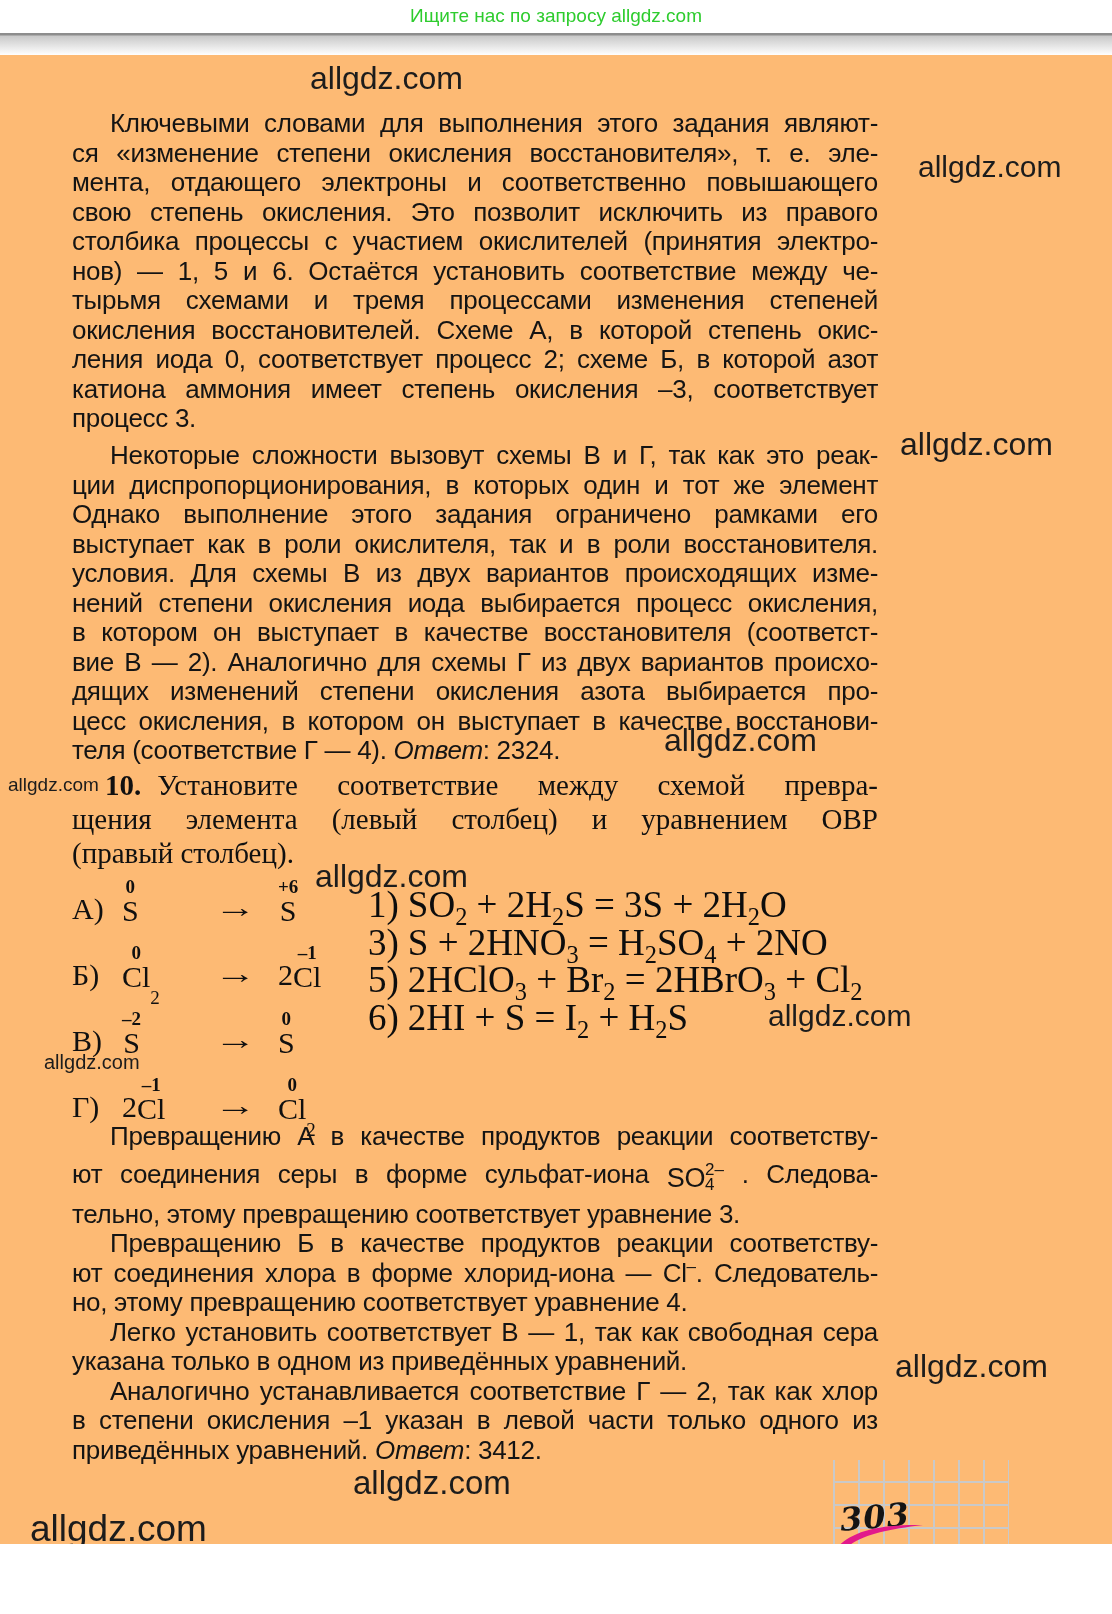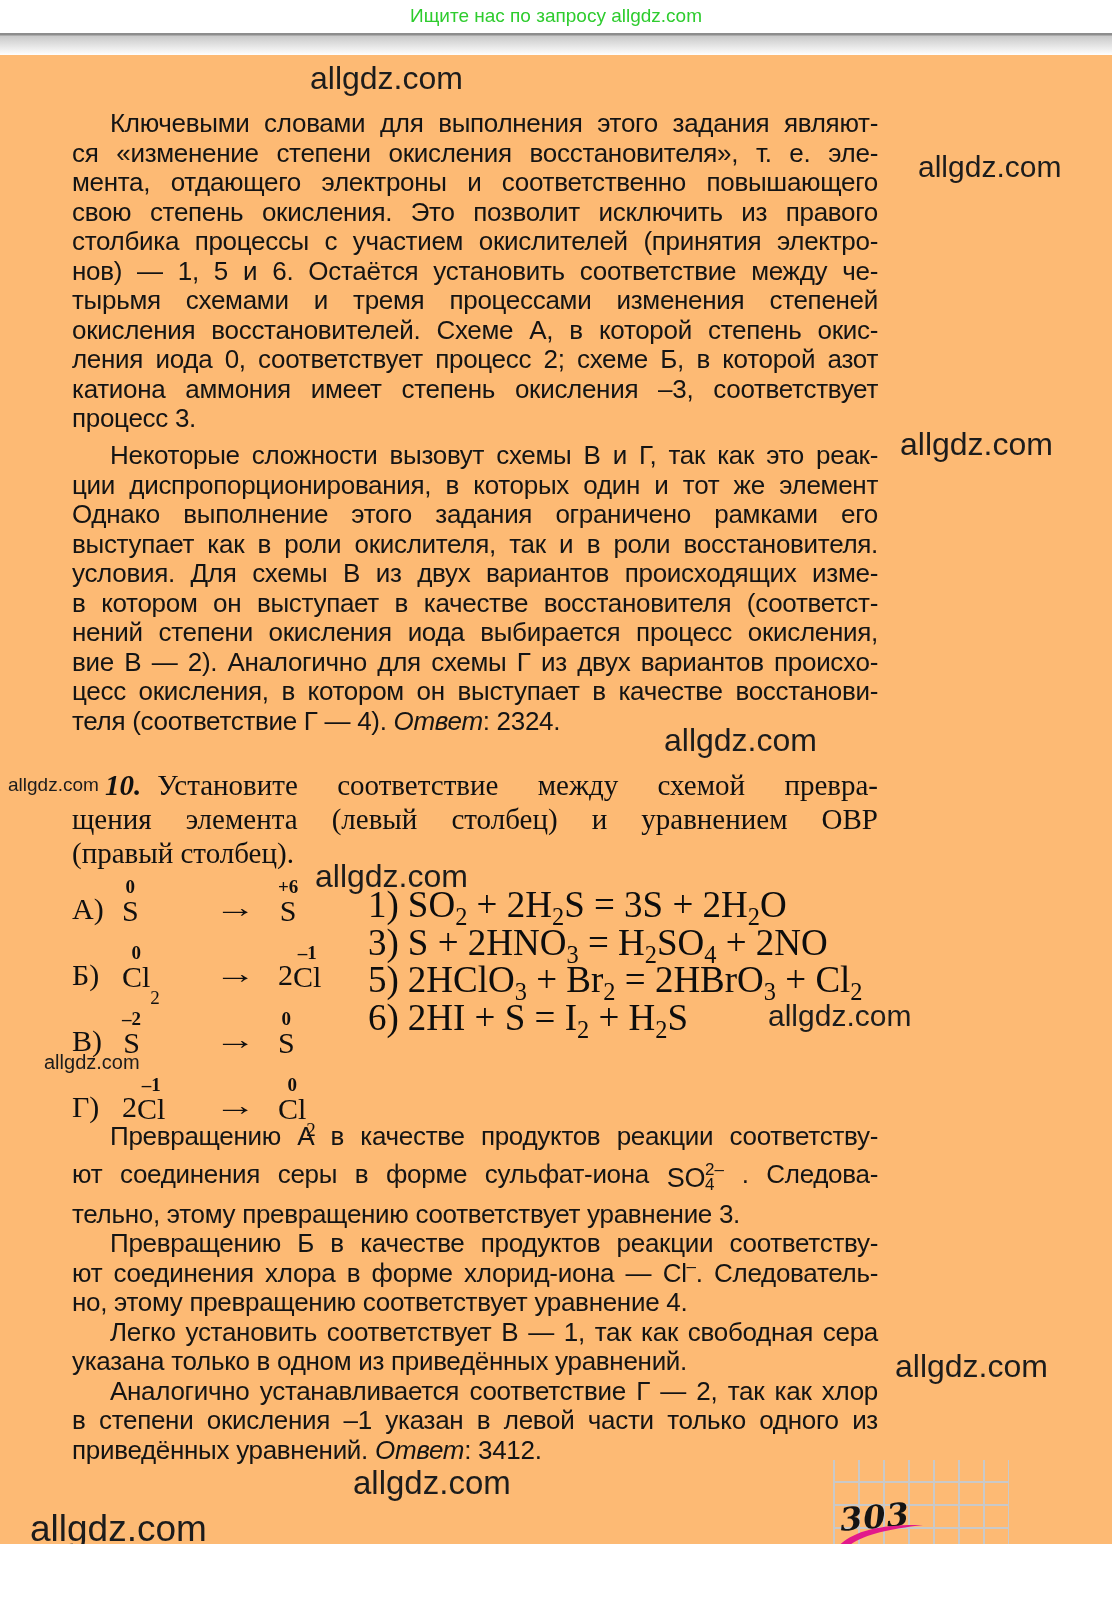--- a/index.html
+++ b/index.html
@@ -42,21 +42,21 @@
 
   
   .ion{display:inline-flex;align-items:center;vertical-align:-4px;}
   .ion .base{font-size:27px;}
   .ion .stk{display:inline-flex;flex-direction:column;font-size:17px;line-height:15px;
             letter-spacing:0;transform:translateY(-1px);}
 
   
   #problem{position:absolute;left:72px;top:768px;width:806px;
            font-family:"Liberation Serif",serif;font-size:29px;line-height:34px;color:#101010;}
-  .pnum{font-weight:bold;margin-left:33px;margin-right:16px;font-style:italic;}
+  .pnum{font-weight:bold;margin-left:33px;margin-right:16px;}
 
   
   #schemes{position:absolute;left:72px;top:860px;width:310px;
            font-family:"Liberation Serif",serif;font-size:30px;color:#101010;}
   .sch-row{display:flex;align-items:flex-end;height:66px;}
   .sch-label{width:50px;}
   .sch-side{display:inline-flex;align-items:flex-end;}
   .stk2{display:inline-flex;flex-direction:column;align-items:center;line-height:1;}
   .stk2 .ox{font-size:19px;font-weight:bold;letter-spacing:0;}
   .stk2 .el{font-size:30px;}
@@ -120,23 +120,24 @@
       <div class="tline">ления иода 0, соответствует процесс 2; схеме Б, в которой азот</div>
       <div class="tline">катиона аммония имеет степень окисления –3, соответствует</div>
       <div class="tline last">процесс 3.</div>
     </div>
   <div id="p2" class="sol">
       <div class="tline ind">Некоторые сложности вызовут схемы В и Г, так как это реак-</div>
       <div class="tline">ции диспропорционирования, в которых один и тот же элемент</div>
       <div class="tline">Однако выполнение этого задания ограничено рамками его</div>
       <div class="tline">выступает как в роли окислителя, так и в роли восстановителя.</div>
       <div class="tline">условия. Для схемы В из двух вариантов происходящих изме-</div>
+      <div class="tline">нений степени окисления иода выбирается процесс окисления,</div>
       <div class="tline">в котором он выступает в качестве восстановителя (соответст-</div>
-      <div class="tline">нений степени окисления иода выбирается процесс окисления,</div>
       <div class="tline">вие В — 2). Аналогично для схемы Г из двух вариантов происхо-</div>
+      <div class="tline">дящих изменений степени окисления азота выбирается про-</div>
       <div class="tline">цесс окисления, в котором он выступает в качестве восстанови-</div>
       <div class="tline last">теля (соответствие Г — 4). <span class="it">Ответ</span>: 2324.</div>
     </div>
 
   <div id="problem">
     <div class="tline ind-none" style="text-align:justify;text-align-last:justify;">
       <span class="pnum">10.</span><span id="problem-l1">Установите соответствие между схемой превра-</span>
     </div>
     <div id="problem-rest">
         <div class="tline">щения элемента (левый столбец) и уравнением ОВР</div>

